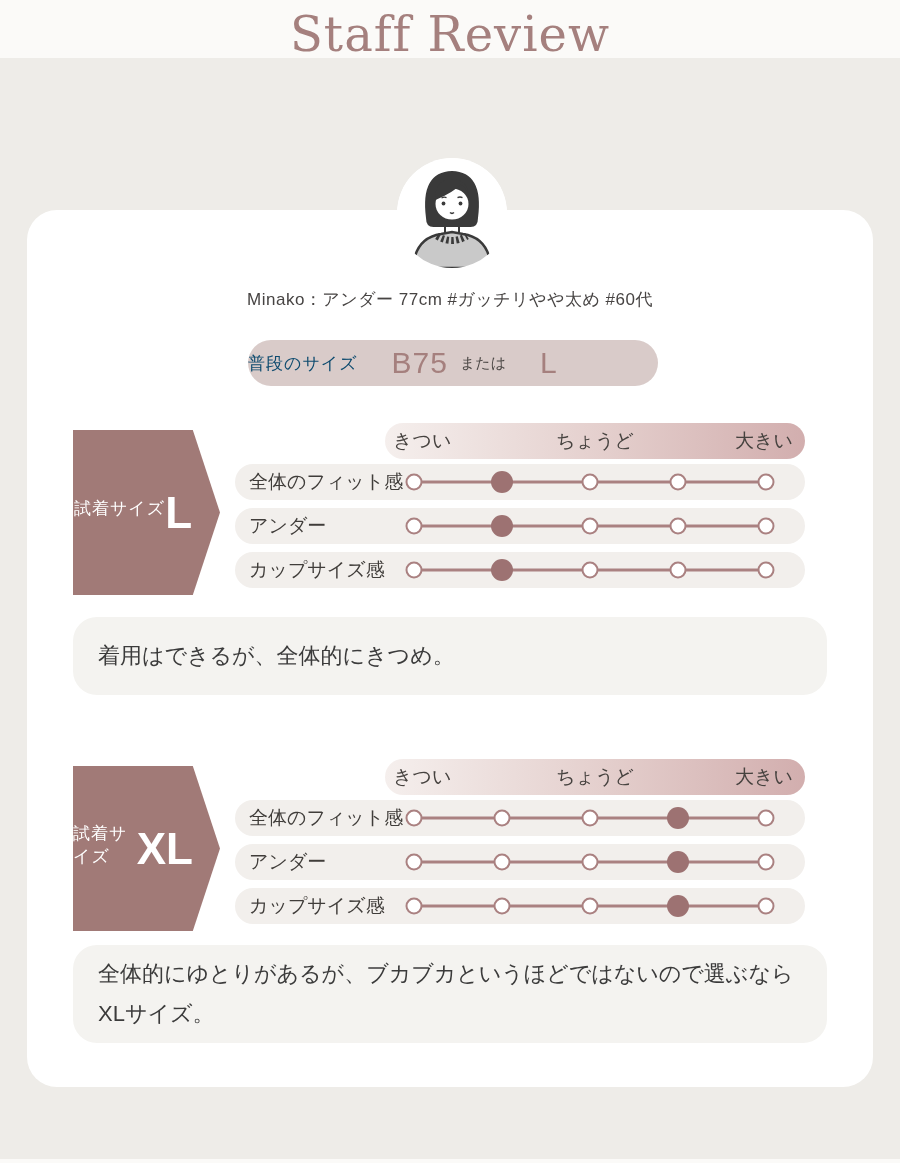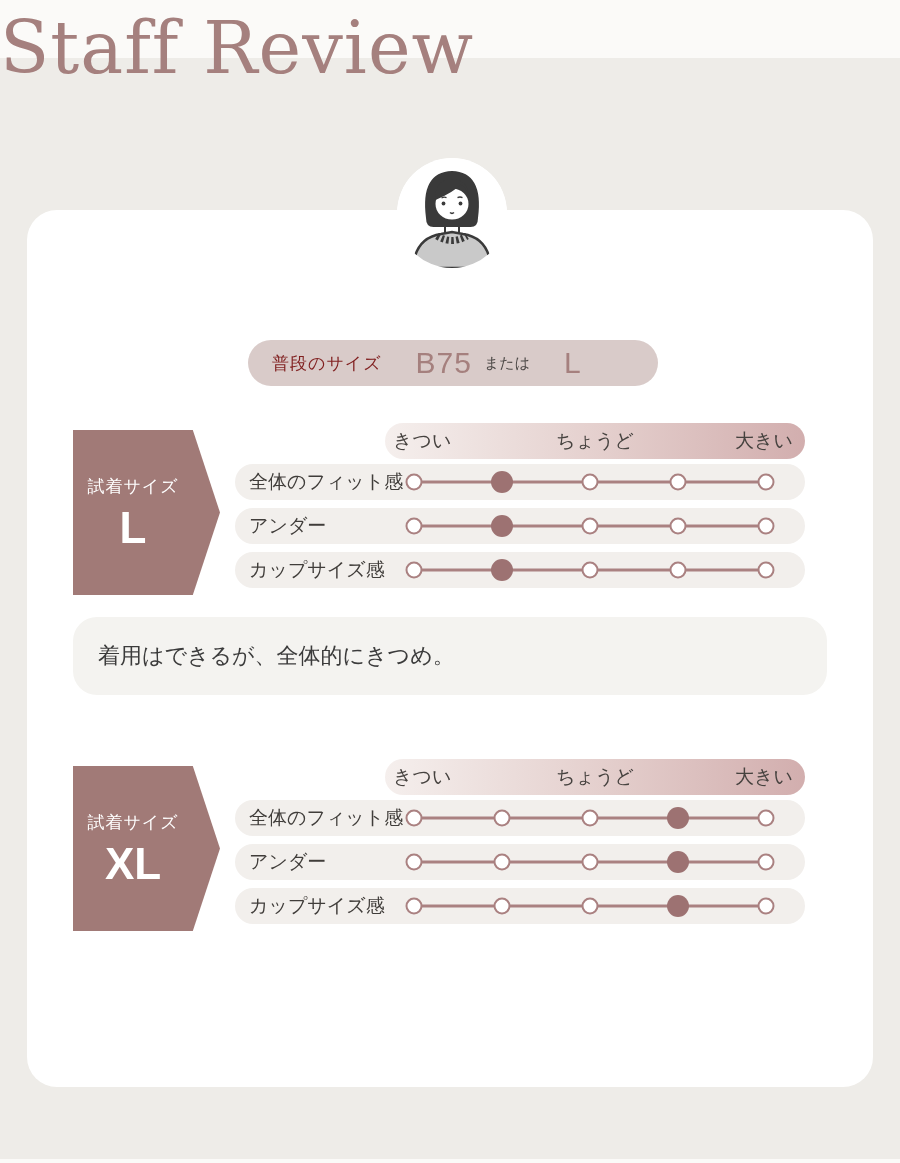--- a/index.html
+++ b/index.html
@@ -15,57 +15,57 @@
   .bg-main {
     position:absolute; left:0; top:58px; width:900px; height:1102px;
     background:#eeece8;
   }
   .bg-bottom-strip {
     position:absolute; left:0; top:1159px; width:900px; height:4px;
     background:#fbfaf8;
   }
   .page-title {
     position:absolute; left:0; top:6px; width:900px;
-    text-align:left;
+    text-align:center;
     font-family:"DejaVu Serif","Liberation Serif",serif;
-    font-size:72px; font-weight:400; letter-spacing:1px;
+    font-size:48px; font-weight:400; letter-spacing:1px;
     color:#a5807e;
   }
   .card {
     position:absolute; left:27px; top:210px; width:846px; height:877px;
     background:#ffffff; border-radius:30px;
   }
   .avatar {
     position:absolute; left:397px; top:158px; width:110px; height:110px;
     border-radius:50%; background:#ffffff; overflow:hidden;
   }
   .avatar svg { display:block; width:110px; height:110px; }
   .meta-line {
     position:absolute; left:0; top:288px; width:900px;
     text-align:center; font-size:17px; color:#474443; letter-spacing:0.5px;
   }
   .size-pill {
     position:absolute; left:248px; top:340px; width:410px; height:46px;
     background:#d9cbc9; border-radius:23px;
     display:flex; align-items:center;
   }
-  .size-pill .usual-label { font-size:17px; color:#7f1d1d; margin-left:24px; letter-spacing:1px; }
+  .size-pill .usual-label { font-size:17px; color:#0c4a6e; letter-spacing:1px; }
   .size-pill .size-a { font-size:30px; color:#a5807e; margin-left:34px; letter-spacing:1px; }
   .size-pill .connector { font-size:15px; color:#4c4846; margin-left:12px; }
   .size-pill .size-b { font-size:30px; color:#a5807e; margin-left:34px; }
 
   .block { position:absolute; left:0; width:900px; height:260px; }
   .block-l  { top:423px; }
   .block-xl { top:759px; }
 
   .badge {
     position:absolute; left:73px; top:7px; width:147px; height:165px;
     background:#a17a77;
     clip-path:polygon(0 0, 81.5% 0, 100% 50%, 81.5% 100%, 0 100%);
-    display:flex; flex-direction:column; align-items:center; justify-content:center;
+    display:flex; align-items:center; justify-content:center;
     padding-right:27px; color:#ffffff;
   }
   .badge .badge-label { font-size:17px; letter-spacing:1px; margin-bottom:8px; }
   .badge .badge-size  { font-size:44px; font-weight:bold; line-height:1; }
 
   .scale-header {
     position:absolute; left:385px; top:0; width:420px; height:36px;
     border-radius:18px;
     background:linear-gradient(to right, #f5efed 0%, #e3cdcb 55%, #d2aeae 100%);
     display:flex; align-items:center; justify-content:space-between;
@@ -138,20 +138,21 @@
       <path d="M44.5 40 q2.5 -1.6 5 -0.4" stroke="#3a3a3a" stroke-width="1.4" fill="none"></path>
       <path d="M60.5 39.6 q2.5 -1.2 5 0" stroke="#3a3a3a" stroke-width="1.4" fill="none"></path>
 
       <circle cx="46.5" cy="45.5" r="1.9" fill="#3a3a3a"></circle>
       <circle cx="63.5" cy="45.5" r="1.9" fill="#3a3a3a"></circle>
 
       <path d="M53 54.5 Q55 56.3 57 54.5" stroke="#3a3a3a" stroke-width="1.5" fill="none"></path>
     </svg>
   </div>
 
+  <div class="meta-line">Minako：アンダー 77cm #ガッチリやや太め #60代</div>
 
   <div class="size-pill">
     <span class="usual-label">普段のサイズ</span>
     <span class="size-a">B75</span>
     <span class="connector">または</span>
     <span class="size-b">L</span>
   </div>
 
   <div class="block block-l">
     <div class="badge">
@@ -244,13 +245,16 @@
             <span class="dot" style="left: 0%;"></span>
             <span class="dot" style="left: 25%;"></span>
             <span class="dot" style="left: 50%;"></span>
             <span class="dot filled" style="left: 75%;"></span>
             <span class="dot" style="left: 100%;"></span>
           </div>
         </div>
       </div>
   </div>
 
+  <div class="comment-box comment-xl">
+    <span>全体的にゆとりがあるが、ブカブカというほどではないので選ぶならXLサイズ。</span>
+  </div>
 </div>
 
 </body></html>

